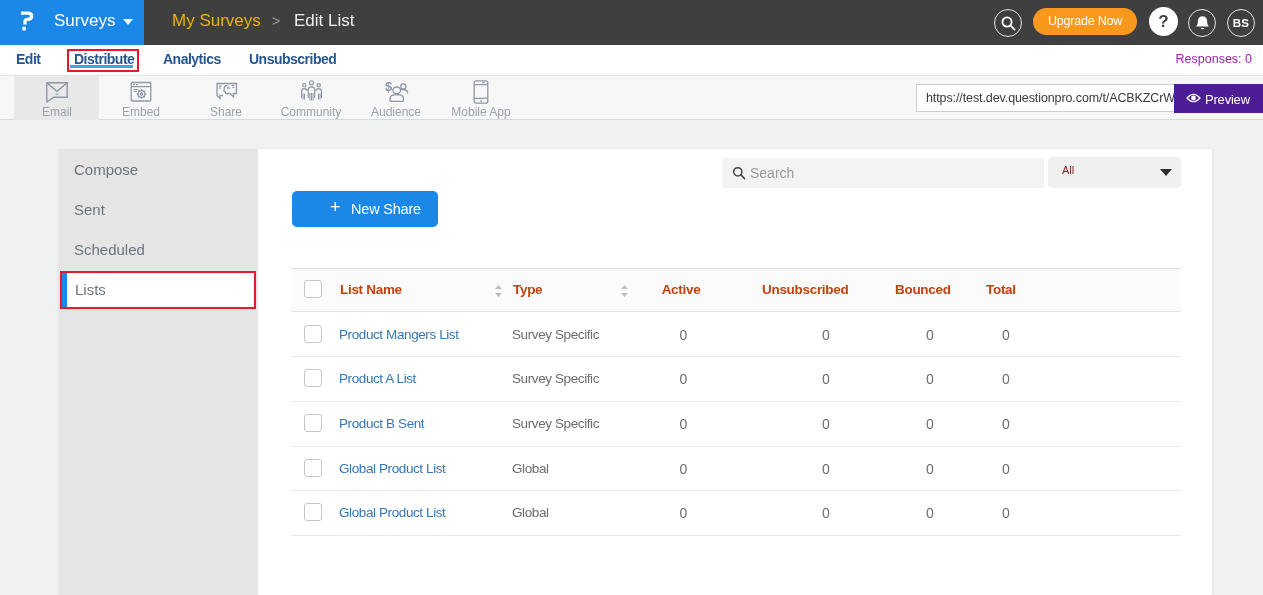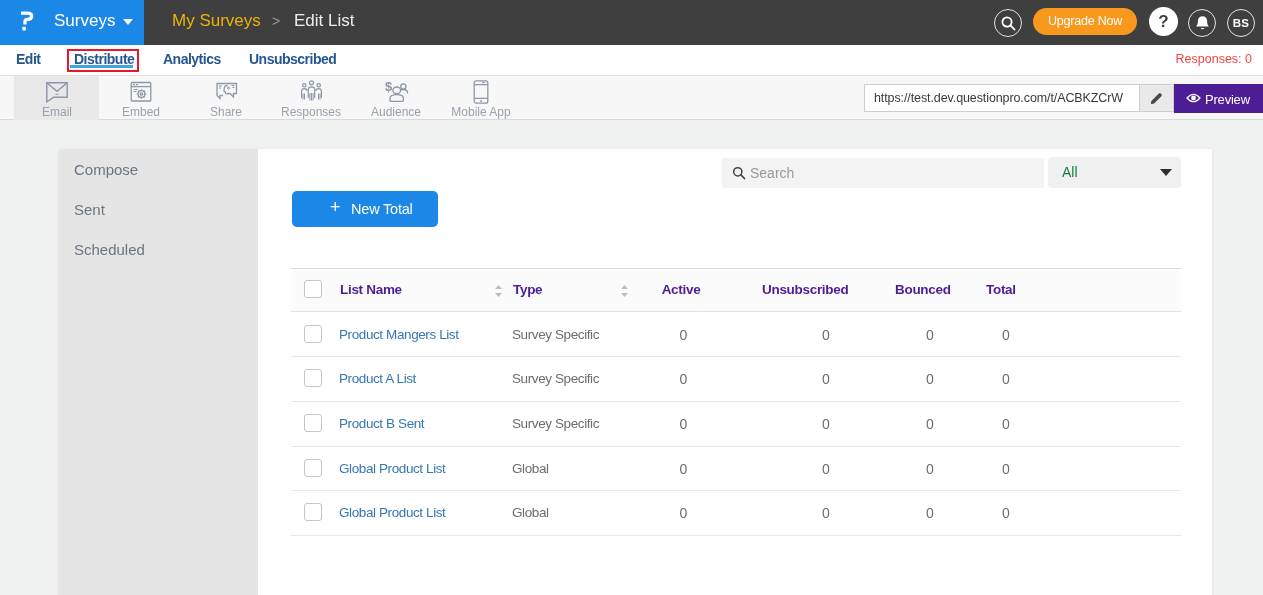--- a/index.html
+++ b/index.html
@@ -16,50 +16,50 @@
 #crumb2{position:absolute;left:294px;top:11px;color:#ededed;font-size:17px}
 .circ{position:absolute;top:9px;width:28px;height:28px;border-radius:50%;border:1.5px solid rgba(255,255,255,.85)}
 #upgrade{position:absolute;left:1033px;top:7.5px;width:104px;height:27px;border-radius:13.5px;background:#f8981d;color:#fff;font-size:12.5px;letter-spacing:-.2px;text-align:center;line-height:27px}
 #qmark{position:absolute;left:1149px;top:6.5px;width:29px;height:29px;border-radius:50%;background:#fff;color:#3f3f3f;font-size:17px;font-weight:bold;text-align:center;line-height:29px}
 #bs{color:#fff;font-size:11.5px;font-weight:bold;text-align:center;line-height:26px;letter-spacing:.3px}
 
 #tabbar{position:absolute;left:0;top:44.5px;width:1263px;height:30.5px;background:#fff}
 .tab{position:absolute;top:6px;font-size:14px;font-weight:bold;color:#25568f;letter-spacing:-.5px}
 #dist-box{position:absolute;left:66.5px;top:4px;width:72.5px;height:23px;border:2px solid #e8192c}
 #dist-ul{position:absolute;left:70px;top:20.5px;width:63px;height:2.5px;background:#41a4e0}
-#responses{position:absolute;right:11px;top:7.5px;font-size:12.5px;color:#ef4444}
+#responses{position:absolute;right:11px;top:7.5px;font-size:12.5px;color:#a21caf}
 
 #toolbar{position:absolute;left:0;top:75px;width:1263px;height:45px;background:#f7f7f7;border-top:1px solid #e2e2e2;border-bottom:1px solid #d9d9d9}
 #emailtile{position:absolute;left:14px;top:0;width:85px;height:44px;background:#e9e8e8}
 .ticon{position:absolute;top:3px}
 .tlabel{position:absolute;top:29px;width:120px;text-align:center;font-size:12px;color:#9aa2ac}
-#urlbox{position:absolute;left:864px;top:7.5px;width:310px;height:28px;background:#fff;border:1px solid #cdcdcd;border-radius:0}
+#urlbox{position:absolute;left:916px;top:7.5px;width:310px;height:28px;background:#fff;border:1px solid #cdcdcd;border-radius:0}
 #urltxt{position:absolute;left:9px;top:6.5px;font-size:12.5px;letter-spacing:-.1px;color:#3a3a3a;white-space:nowrap;width:262px;overflow:hidden}
 #pencilseg{position:absolute;right:0;top:0;width:34px;height:26px;background:#e9e9e9;border-left:1px solid #cdcdcd;border-radius:0 3px 3px 0}
 #preview{position:absolute;left:1174px;top:8px;width:97px;height:29px;background:#4c1d95;border-radius:0;color:#fff}
 #preview span{position:absolute;left:31px;top:7.5px;font-size:13px;letter-spacing:-.2px}
 
 #card{position:absolute;left:59px;top:149px;width:1153px;height:446px;background:#fff;box-shadow:0 1px 3px rgba(0,0,0,.10)}
 #sidebar{position:absolute;left:0;top:0;width:199px;height:446px;background:#e5e5e5}
 .sbitem{position:absolute;left:0;width:199px;height:40px;font-size:15px;color:#6b7581;line-height:40px;padding-left:15px}
 #lists-item{position:absolute;left:1px;top:122px;width:196px;height:38px;background:#fff;border:2px solid #e8192c}
 #lists-bar{position:absolute;left:0;top:0;width:4.5px;height:34px;background:#1b87e6}
 #lists-txt{position:absolute;left:13px;top:0;font-size:15px;color:#6b7581;line-height:34px}
 
 #searchbox{position:absolute;left:663px;top:9px;width:322px;height:30px;background:#f3f3f3;border-radius:3px}
 #searchph{position:absolute;left:28px;top:7px;font-size:14px;color:#9a9a9a}
 #alldd{position:absolute;left:989px;top:8px;width:133px;height:31px;background:#f0f0f0;border-radius:4px}
-#alltxt{position:absolute;left:14px;top:7px;font-size:14px;color:#15803d}
+#alltxt{position:absolute;left:14px;top:7px;font-size:11px;color:#7f1d1d}
 #allcaret{position:absolute;right:9px;top:12px;width:0;height:0;border-left:6px solid transparent;border-right:6px solid transparent;border-top:7px solid #2e2e2e}
 #newlist{position:absolute;left:233px;top:42px;width:146px;height:36px;background:#1b87e6;border-radius:5px;color:#fff}
 #newlist .plus{position:absolute;left:38px;top:6px;font-size:18px;font-weight:400}
 #newlist .lbl{position:absolute;left:59px;top:9.5px;font-size:14.5px;letter-spacing:-.2px}
 
 #thead{position:absolute;left:232px;top:118.5px;width:890px;height:44.5px;background:#fbfbfb;border-top:1px solid #dcdcdc;border-bottom:1px solid #e3e3e3}
-.hcell{position:absolute;top:13px;font-size:13.5px;font-weight:bold;color:#4c1d95;letter-spacing:-.3px}
+.hcell{position:absolute;top:13px;font-size:13.5px;font-weight:bold;color:#c2410c;letter-spacing:-.3px}
 .trow{position:absolute;left:232px;width:890px;height:44.7px;border-bottom:1px solid #e9e9e9}
 .cb{position:absolute;left:13px;width:18px;height:18px;background:#fff;border:1px solid #c5c5c5;border-radius:3px}
 .lnk{position:absolute;left:48px;top:14px;font-size:13.5px;letter-spacing:-.4px;color:#3677b3}
 .typ{position:absolute;left:221px;top:14px;font-size:13.5px;letter-spacing:-.4px;color:#6d6d6d}
 .z{position:absolute;top:14px;font-size:14px;color:#6d6d6d;transform:translateX(-50%)}
 .sorti{position:absolute}
 </style>
 </head>
 <body>
 <div id="page">
@@ -142,21 +142,21 @@
         <path d="M10.3 19 V10.5 Q10.3 7.8 13.5 7.8 Q16.7 7.8 16.7 10.5 V19"></path>
         <path d="M11.9 14 v7.5 M13.5 14 v7.5 M15.1 14 v7.5" stroke-width="1"></path>
         <circle cx="6.3" cy="6.3" r="1.7"></circle>
         <path d="M3.6 19 V12 Q3.6 9.7 6.3 9.7 Q9 9.7 9 12" stroke-width="1.2"></path>
         <path d="M5 14.5 v6 M6.5 14.5 v6" stroke-width="1"></path>
         <circle cx="20.7" cy="6.3" r="1.7"></circle>
         <path d="M23.4 19 V12 Q23.4 9.7 20.7 9.7 Q18 9.7 18 12" stroke-width="1.2"></path>
         <path d="M22 14.5 v6 M20.5 14.5 v6" stroke-width="1"></path>
       </g>
     </svg>
-    <div class="tlabel" style="left:251px">Responses</div>
+    <div class="tlabel" style="left:251px">Community</div>
     <svg class="ticon" style="left:383px" width="27" height="26" viewBox="0 0 27 26">
       <g fill="none" stroke="#8d97a7" stroke-width="1.3">
         <text x="2" y="12" font-size="13" font-weight="bold" fill="#8d97a7" stroke="none" font-family="Liberation Sans,sans-serif">$</text>
         <circle cx="20.3" cy="7.5" r="2.6"></circle>
         <path d="M24.5 14.5 v-1 q0-3-4.2-3 q-2 0-3.1.7"></path>
         <ellipse cx="13.7" cy="11.3" rx="3.9" ry="3.3"></ellipse>
         <path d="M7 21.5 v-2.2 q0-3.7 6.7-3.7 q6.7 0 6.7 3.7 v2.2 q0 .8-.8.8 h-11.8 q-.8 0-.8-.8 Z"></path>
       </g>
     </svg>
     <div class="tlabel" style="left:336px">Audience</div>
@@ -184,34 +184,38 @@
       </svg>
       <span>Preview</span>
     </div>
   </div>
   <div id="card">
     <div id="sidebar">
       <div class="sbitem" style="top:1px">Compose</div>
       <div class="sbitem" style="top:81px">Scheduled</div>
       <div class="sbitem" style="top:41px">Sent</div>
     </div>
+    <div id="lists-item">
+      <div id="lists-bar"></div>
+      <div id="lists-txt">Lists</div>
+    </div>
     <div id="searchbox">
       <svg class="abs" style="left:10px;top:8px" width="14" height="14" viewBox="0 0 14 14">
         <circle cx="5.8" cy="5.8" r="4.1" fill="none" stroke="#454545" stroke-width="1.5"></circle>
         <line x1="8.9" y1="8.9" x2="12.6" y2="12.6" stroke="#454545" stroke-width="1.5" stroke-linecap="round"></line>
       </svg>
       <div id="searchph">Search</div>
     </div>
     <div id="alldd">
       <div id="alltxt">All</div>
       <div id="allcaret"></div>
     </div>
     <div id="newlist">
         <span class="plus">+</span>
-        <span class="lbl">New Total</span>
+        <span class="lbl">New Share</span>
       </div>
     <div id="thead">
       <div class="cb" style="top:11px"></div>
       <div class="hcell" style="left:49px">List Name</div>
       <svg class="sorti" style="left:203px;top:15px" width="9" height="14" viewBox="0 0 9 14">
         <path d="M4.5 1 L8 5 H1 Z" fill="#bdbdbd"></path>
           <path d="M4.5 13 L1 9 H8 Z" fill="#bdbdbd"></path>
       </svg>
       <div class="hcell" style="left:222px">Type</div>
       <svg class="sorti" style="left:329px;top:15px" width="9" height="14" viewBox="0 0 9 14">

